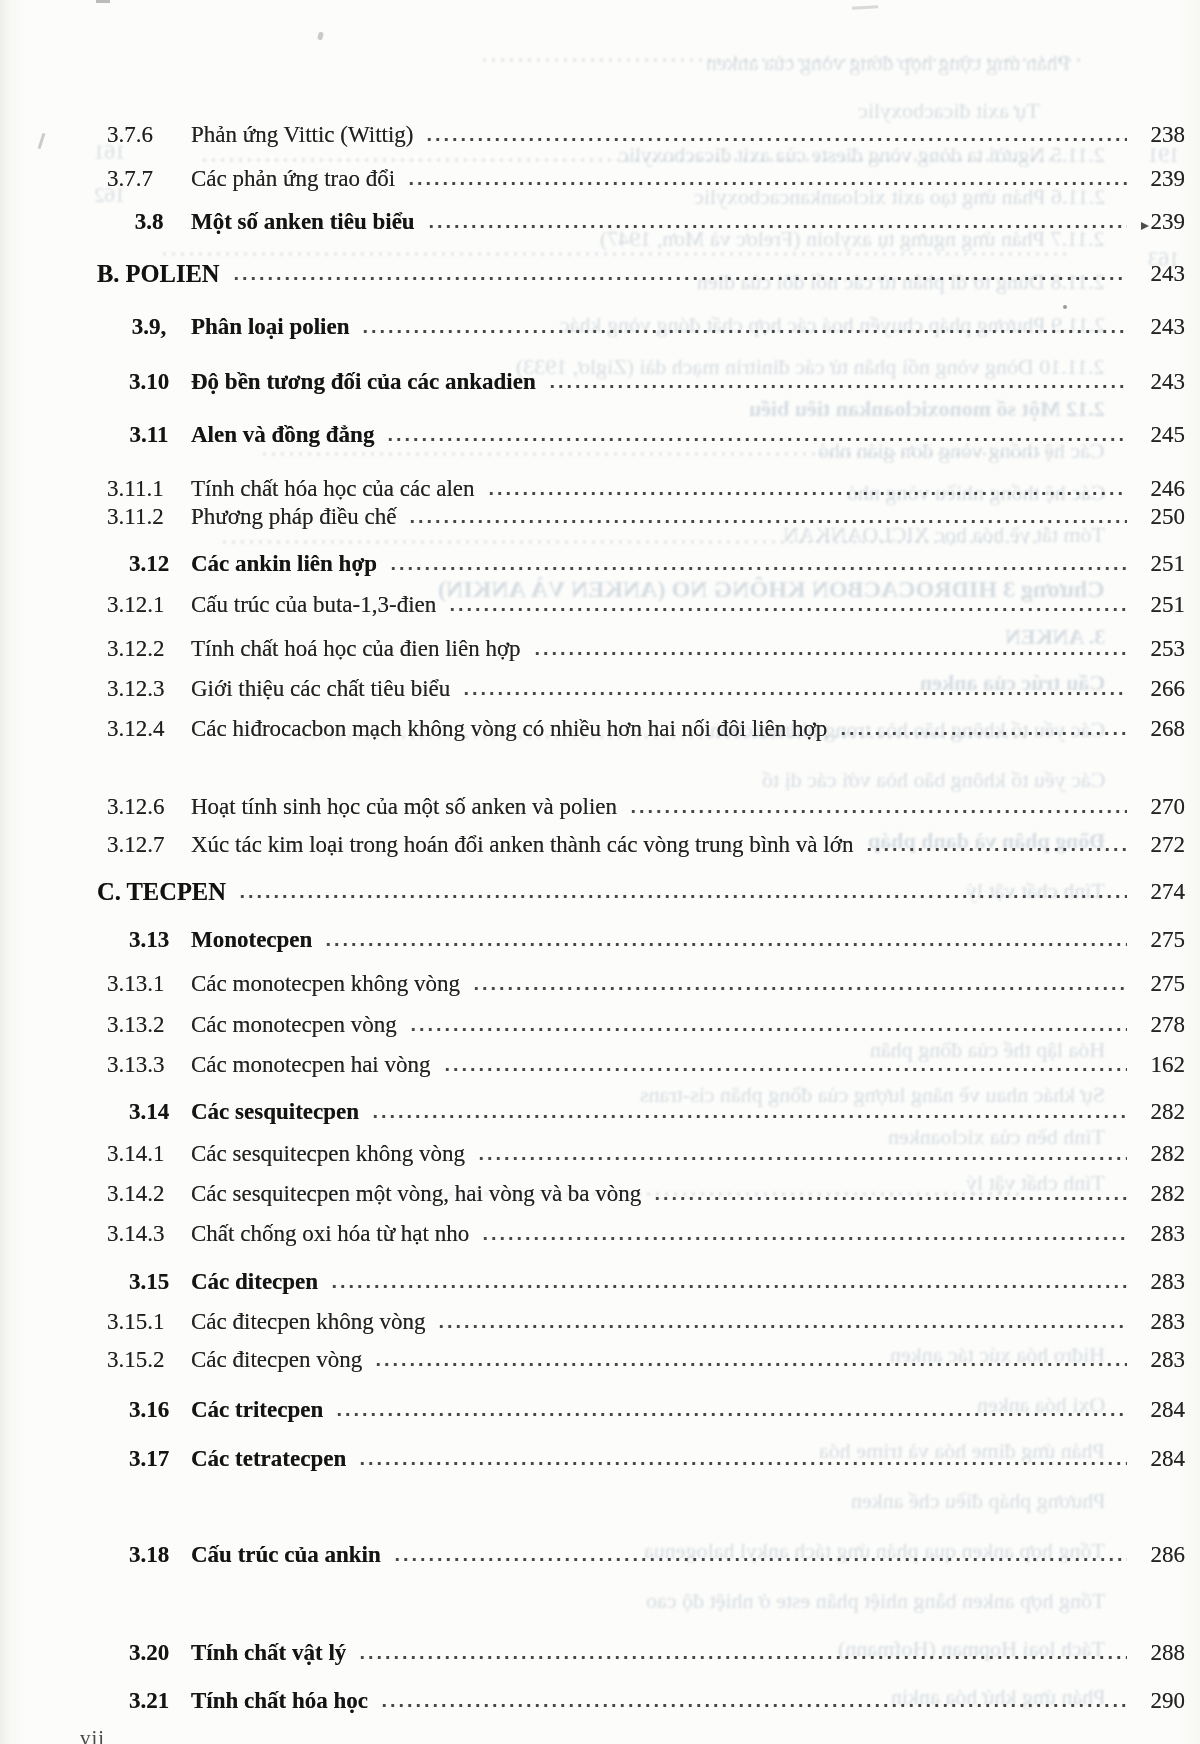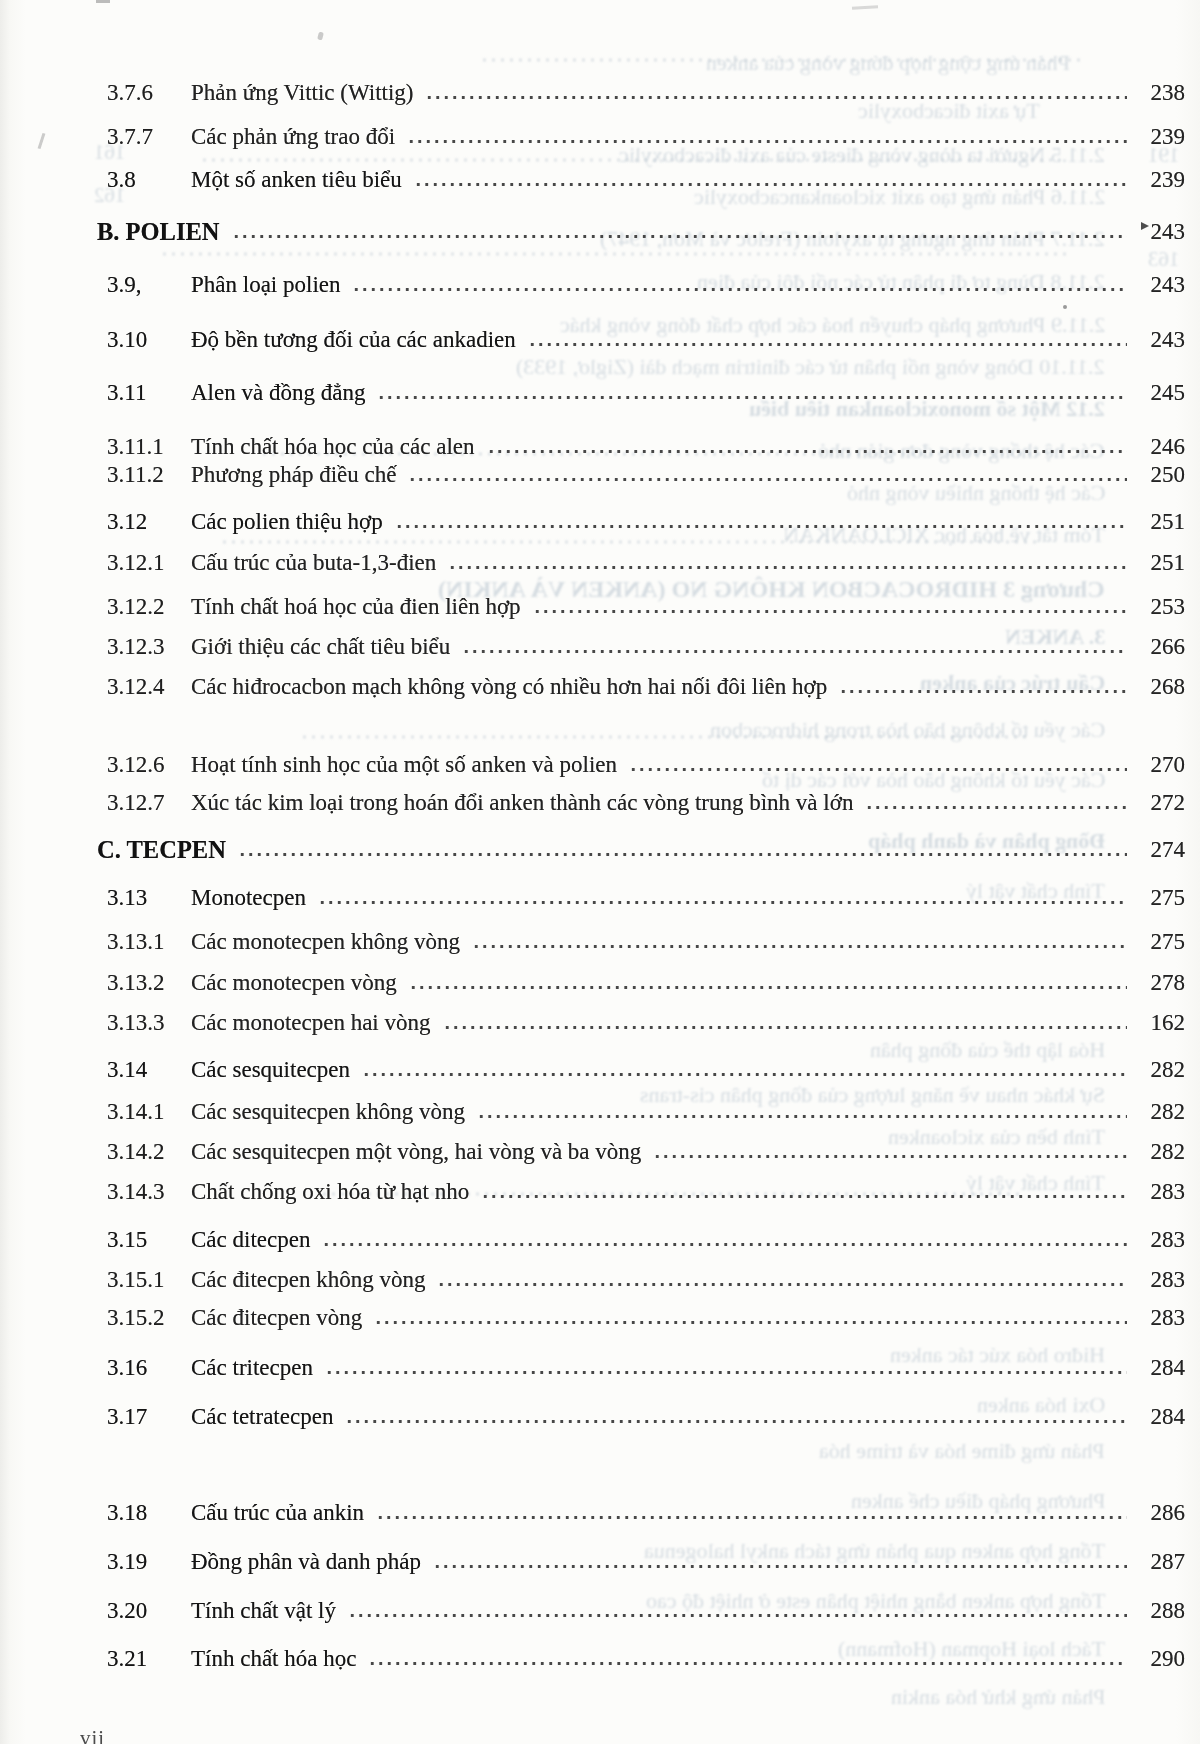--- a/index.html
+++ b/index.html
@@ -34,32 +34,32 @@
   }
 
   
   .toc{
     position:absolute;left:97px;right:15px;top:0;bottom:0;
     color:#1f1f1f;
     text-shadow:0 0 .5px rgba(25,25,25,.55);
   }
   .row{
     position:absolute;left:0;right:0;height:40px;
-    display:flex;align-items:stretch;
+    display:flex;align-items:stretch;margin-top:42px;
   }
   .num{flex:0 0 84px;padding-left:10px;font-size:23px;line-height:40px;}
   .title{flex:0 0 auto;font-size:23px;line-height:40px;white-space:nowrap;}
   .pg{flex:0 0 auto;min-width:48px;text-align:right;font-size:23px;line-height:40px;color:#242424;}
   .dots{
     flex:1 1 auto;align-self:flex-end;height:5px;
     margin:0 10px 13px 12px;
     background:radial-gradient(circle,#474747 1.5px,rgba(0,0,0,0) 1.9px);
     background-size:8.5px 5px;background-repeat:repeat-x;background-position:left bottom;
   }
-  .sec .num,.sec .title{font-weight:normal;color:#141414;}
+  .sec .num,.sec .title{font-weight:bold;color:#141414;text-align:center;}
   .letter .title{font-weight:bold;font-size:24.5px;color:#121212;padding-left:0;}
   .sub .title{color:#222;}
 
   
   .speck{position:absolute;pointer-events:none;}
   .folio{
     position:absolute;left:80px;top:1726px;
     font-size:21px;color:#4c4c4c;letter-spacing:1px;
     filter:blur(.4px);
   }
@@ -166,21 +166,21 @@
       <span class="pg">246</span>
     </div>
     <div class="row sub" style="top:455px">
       <span class="num">3.11.2</span>
       <span class="title">Phương pháp điều chế</span>
       <span class="dots"></span>
       <span class="pg">250</span>
     </div>
     <div class="row sec" style="top:502px">
       <span class="num">3.12</span>
-      <span class="title">Các polien thiệu hợp</span>
+      <span class="title">Các ankin liên hợp</span>
       <span class="dots"></span>
       <span class="pg">251</span>
     </div>
     <div class="row sub" style="top:543px">
       <span class="num">3.12.1</span>
       <span class="title">Cấu trúc của buta-1,3-đien</span>
       <span class="dots"></span>
       <span class="pg">251</span>
     </div>
     <div class="row sub" style="top:587px">
@@ -294,26 +294,20 @@
       <span class="num">3.17</span>
       <span class="title">Các tetratecpen</span>
       <span class="dots"></span>
       <span class="pg">284</span>
     </div>
     <div class="row sec" style="top:1493px">
       <span class="num">3.18</span>
       <span class="title">Cấu trúc của ankin</span>
       <span class="dots"></span>
       <span class="pg">286</span>
-    </div>
-    <div class="row sec" style="top:1542px">
-      <span class="num">3.19</span>
-      <span class="title">Đồng phân và danh pháp</span>
-      <span class="dots"></span>
-      <span class="pg">287</span>
     </div>
     <div class="row sec" style="top:1591px">
       <span class="num">3.20</span>
       <span class="title">Tính chất vật lý</span>
       <span class="dots"></span>
       <span class="pg">288</span>
     </div>
     <div class="row sec" style="top:1639px">
       <span class="num">3.21</span>
       <span class="title">Tính chất hóa học</span>

